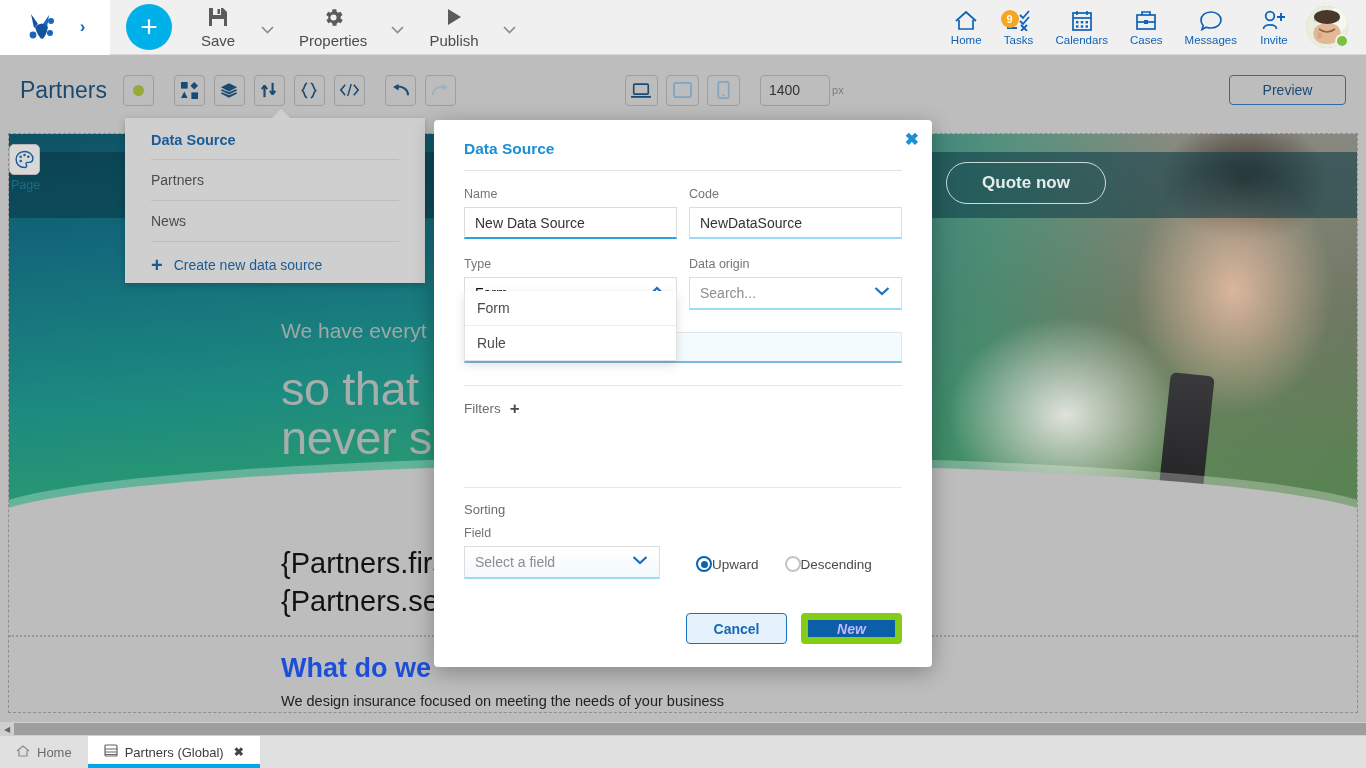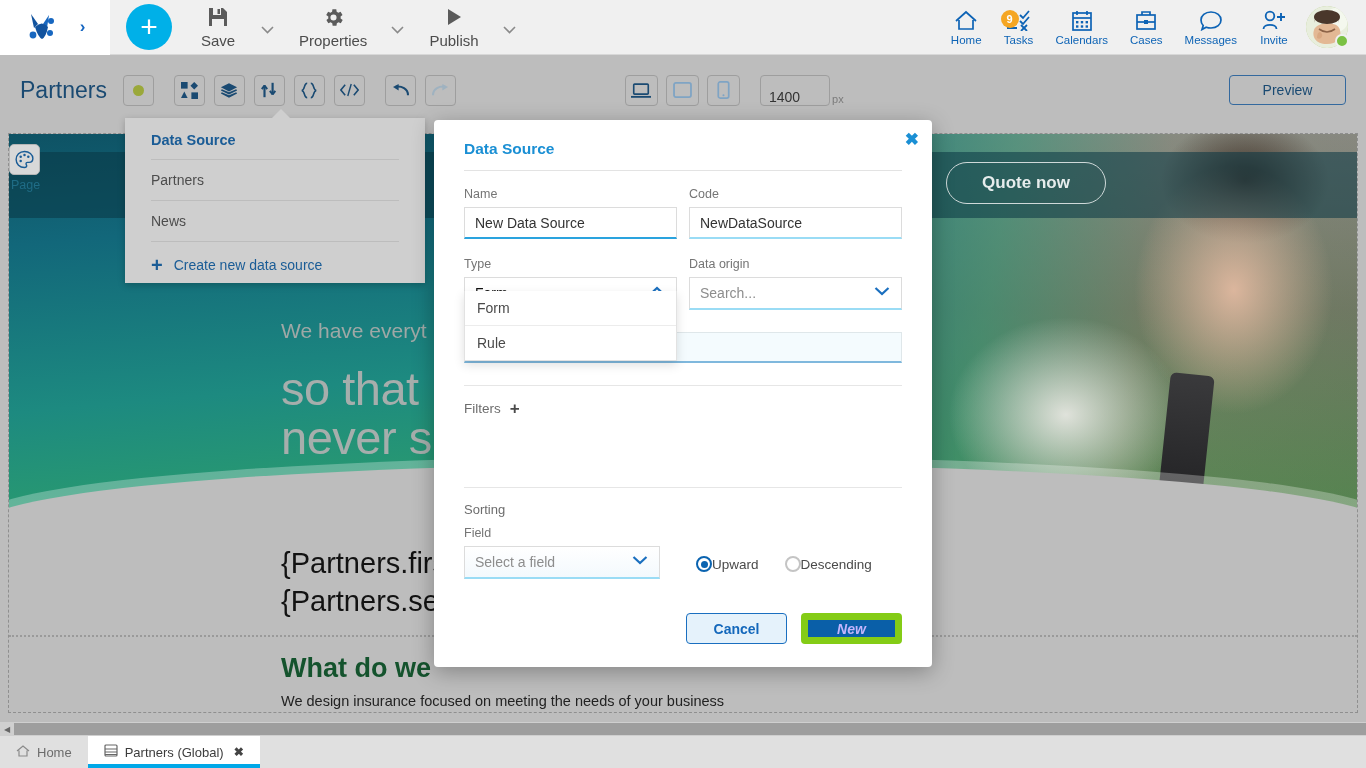--- a/index.html
+++ b/index.html
@@ -85,21 +85,21 @@
   .sq-btn.gap { margin-left: 11px; }
   .status-dot { width: 11px; height: 11px; border-radius: 50%; background: #9aa83a; }
   .device-group { display: flex; margin-left: 160px; }
   .device-btn {
     width: 33px; height: 31px; border: 1px solid #9e9e9e; border-radius: 4px;
     display: flex; align-items: center; justify-content: center; margin-right: 8px;
     cursor: pointer;
   }
   .px-box {
     width: 70px; height: 31px; border: 1px solid #9e9e9e; border-radius: 4px;
-    display: flex; align-items: flex-end; padding: 0 8px; margin-left: 12px;
+    display: flex; align-items: center; padding: 0 8px; margin-left: 12px;
     cursor: text; background: transparent; gap: 32px;
   }
   .px-val { font-size: 14px; color: #333; }
   .px-unit { font-size: 11px; color: #7b7b7b; margin-left: auto; }
   .preview-btn {
     margin-left: auto; width: 117px; height: 30px;
     border: 1px solid #34699e; border-radius: 4px;
     display: flex; align-items: center; justify-content: center;
     font-size: 14px; color: #1a4a72; cursor: pointer; background: transparent;
   }
@@ -165,21 +165,21 @@
   .body-sec {
     position: absolute; top: 410px; left: 0; width: 100%;
   }
   .merge-line {
     font-size: 29px; color: #121212; margin-left: 272px; line-height: 1.32; font-weight: 400;
   }
   .sec-divider {
     margin-top: 14px; border-top: 2px dotted #9a9a9a; width: 1348px;
   }
   .sec-h {
-    margin-left: 272px; margin-top: 16px; font-size: 27px; font-weight: bold; color: #14532d;
+    margin-left: 272px; margin-top: 16px; font-size: 27px; font-weight: bold; color: #1d4ed8;
   }
   .sec-p {
     margin-left: 272px; margin-top: 9px; font-size: 14.5px; color: #222;
   }
   .page-tool {
     position: absolute; top: 10px; left: 0px; z-index: 5;
   }
   .page-tool-btn {
     width: 31px; height: 31px; border-radius: 5px; background: #d8d8d8;
     border: 1px solid #b5b5b5; display: flex; align-items: center; justify-content: center;

